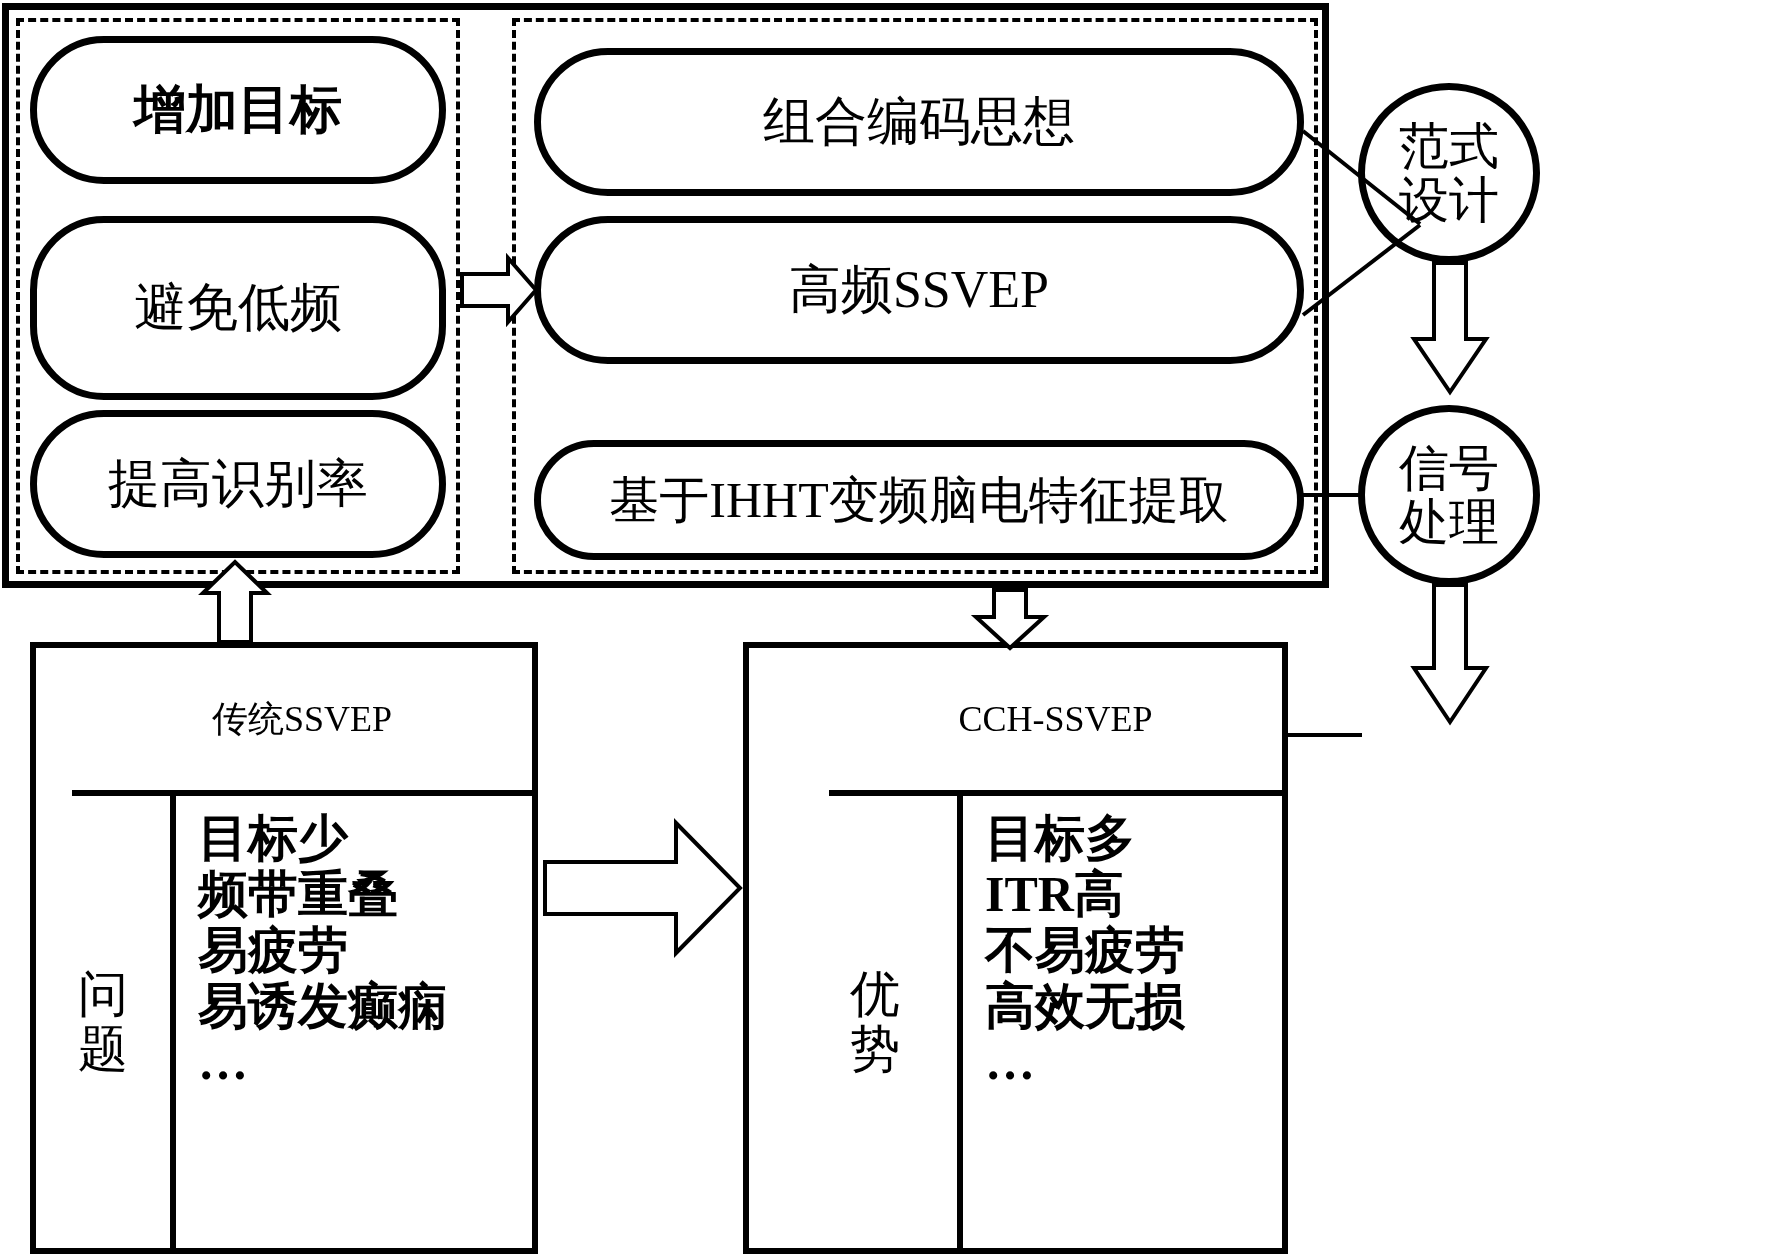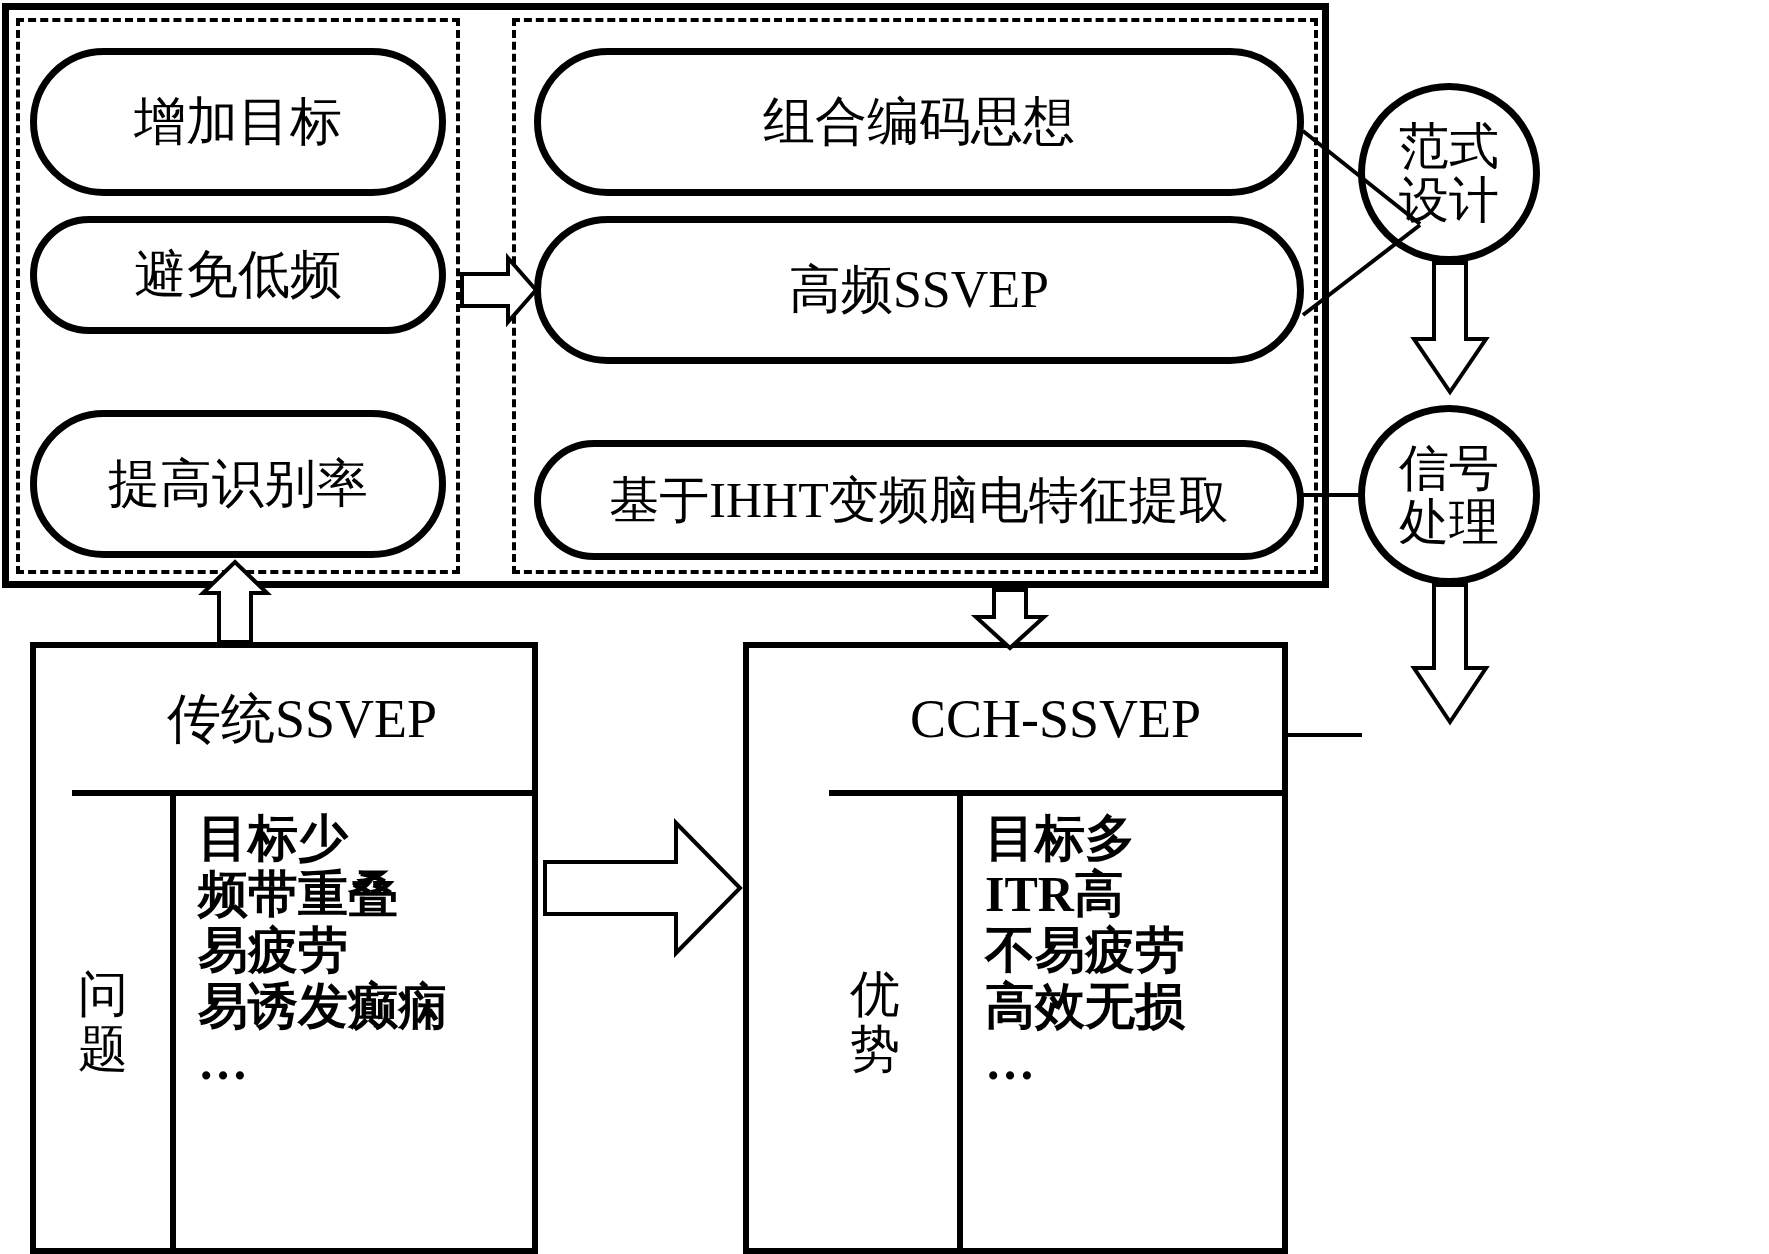--- a/index.html
+++ b/index.html
@@ -44,22 +44,22 @@
     box-sizing: border-box;
     border: 7px solid #000;
     background: #fff;
     display: flex;
     align-items: center;
     justify-content: center;
     text-align: center;
     color: #000;
     line-height: 1.05;
   }
-  #node-add-target   { left: 30px;  top: 48px;  width: 416px; height: 148px; border-radius: 74px; font-size: 52px; }
-  #node-avoid-low    { left: 30px;  top: 216px; width: 416px; height: 118px; border-radius: 74px; font-size: 52px; }
+  #node-add-target   { left: 30px;  top: 36px;  width: 416px; height: 148px; border-radius: 74px; font-size: 52px; font-weight: bold; }
+  #node-avoid-low    { left: 30px;  top: 216px; width: 416px; height: 184px; border-radius: 74px; font-size: 52px; }
   #node-improve-acc  { left: 30px;  top: 410px; width: 416px; height: 148px; border-radius: 74px; font-size: 52px; }
 
   #node-combo-code   { left: 534px; top: 40px;  width: 770px; height: 148px; border-radius: 74px; font-size: 52px; margin-top: 8px; }
   #node-high-ssvep   { left: 534px; top: 216px; width: 770px; height: 148px; border-radius: 74px; font-size: 52px; }
   #node-ihht         { left: 534px; top: 440px; width: 770px; height: 120px; border-radius: 60px; font-size: 50px; }
 
   
   .circle {
     position: absolute;
     box-sizing: border-box;
@@ -90,21 +90,21 @@
   }
   #box-trad { left: 30px;  top: 642px; width: 508px; height: 612px; }
   #box-cch  { left: 743px; top: 642px; width: 545px; height: 612px; padding-left: 44px; }
 
   .bigbox .bb-title {
     height: 142px;
     border-bottom: 6px solid #000;
     display: flex;
     align-items: center;
     justify-content: center;
-    font-size: 54px;
+    font-size: 36px;
     color: #000;
     flex: none;
     margin-left: 36px;
   }
   .bigbox .bb-body {
     flex: 1;
     display: flex;
     min-height: 0;
   }
   .bb-label {

